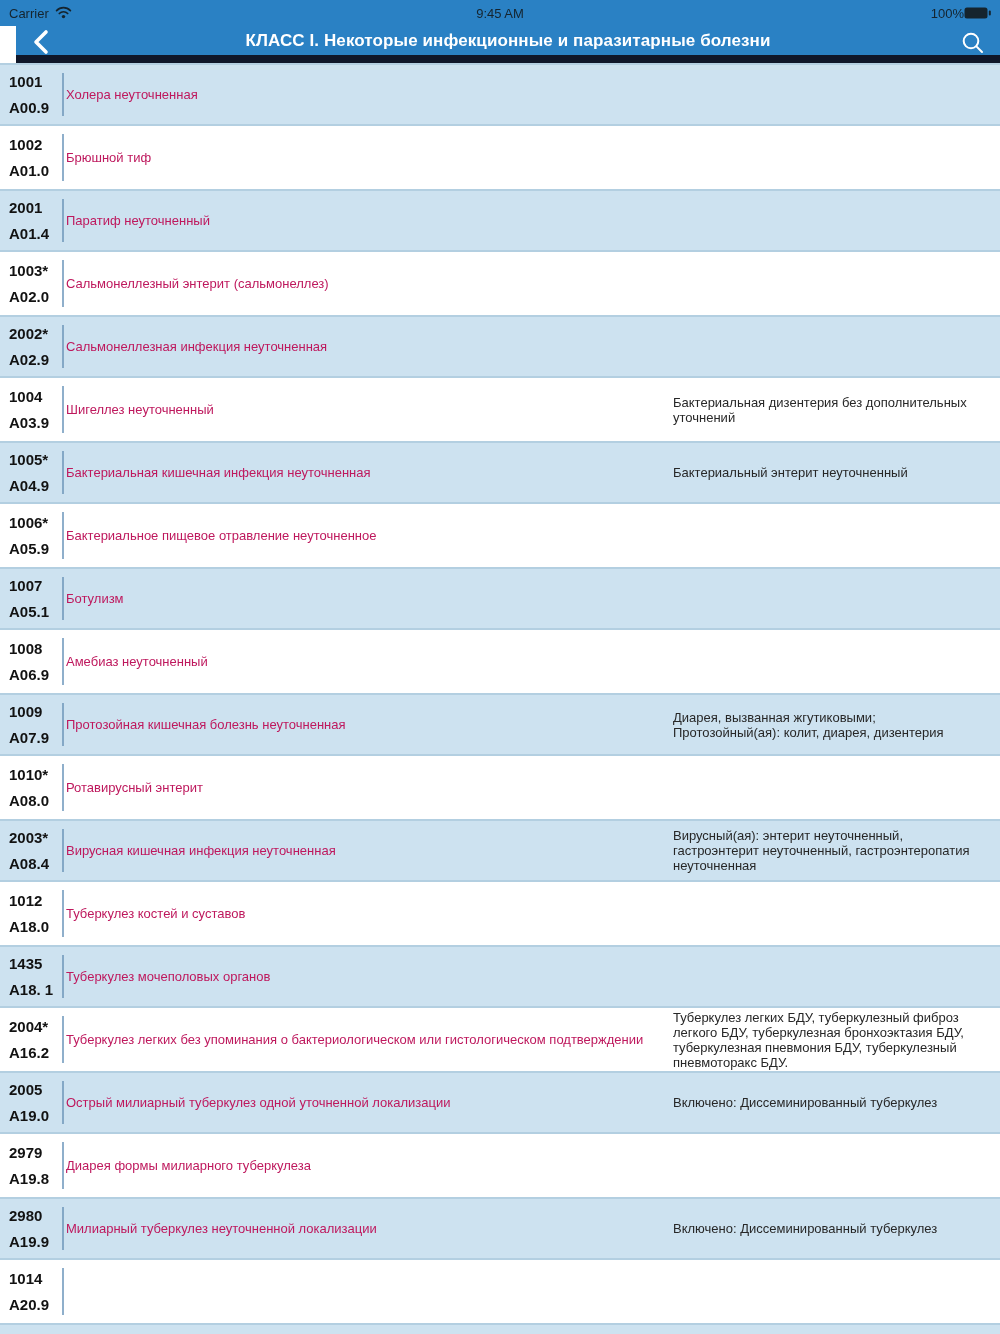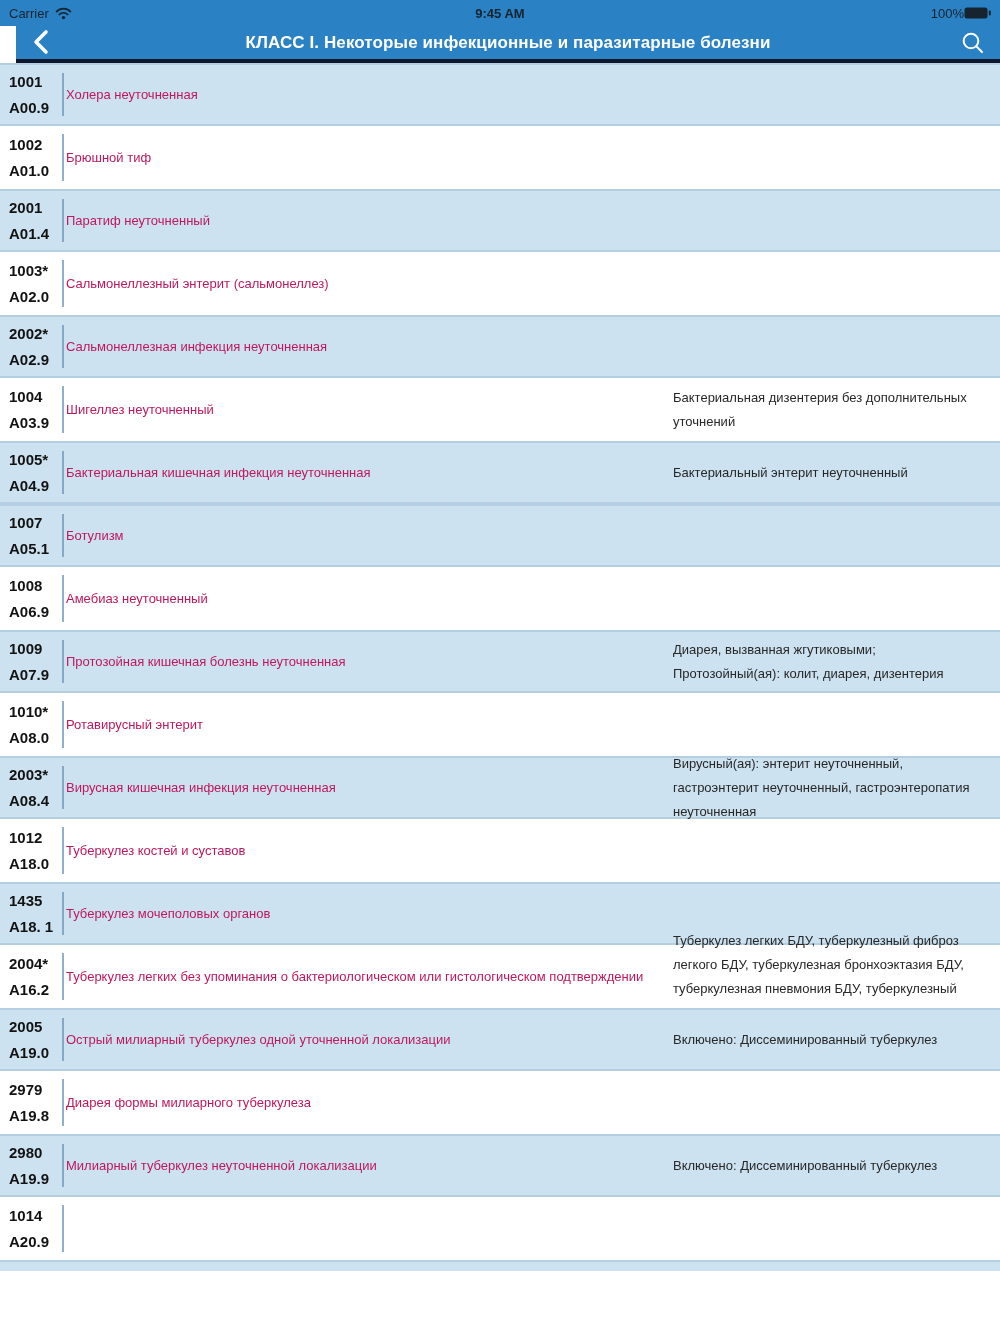--- a/index.html
+++ b/index.html
@@ -10,30 +10,30 @@
     overflow: hidden;
   }
   .screen { width: 1000px; height: 1334px; display: flex; flex-direction: column; background: #fff; }
 
   
   .statusbar {
     height: 26px; background: #2a81c4; color: #15242e;
     display: flex; align-items: center; justify-content: space-between;
     padding: 0 9px; position: relative; font-size: 13px; flex: none;
   }
-  .sb-left { display: flex; align-items: center; gap: 6px; }
-  .sb-time { position: absolute; left: 50%; transform: translateX(-50%); font-weight: 700; }
+  .sb-left { display: flex; align-items: flex-start; gap: 6px; }
+  .sb-time { position: absolute; left: 50%; transform: translateX(-50%); font-weight: 400; }
   .sb-right { display: flex; align-items: center; }
   .sb-icon { display: flex; align-items: center; }
 
   
   .navbar {
     height: 37px; background: #2a81c4; flex: none;
     position: relative; display: flex; align-items: center; justify-content: center;
-    border-bottom: 4px solid #0f172a;
+    border-bottom: 8px solid #0f172a;
     margin-left: 16px;
   }
   .nav-title { color: #ffffff; font-size: 17px; font-weight: 600; letter-spacing: 0.1px; }
   .nav-btn {
     position: absolute; top: 0; height: 35px; background: none; border: none;
     display: flex; align-items: center; justify-content: center; cursor: pointer; padding: 0 6px;
   }
   .nav-btn.back { left: 10px; }
   .nav-btn.search { right: 10px; }
 
@@ -46,21 +46,21 @@
     border-bottom: 2px solid #b3cfe1;
   }
   .codes {
     width: 62px; flex: none; align-self: stretch; padding-left: 9px;
     display: flex; flex-direction: column; justify-content: center; gap: 9px;
   }
   .rid, .icd { font-size: 15px; font-weight: 700; color: #121212; line-height: 1.15; white-space: nowrap; }
   .vline { width: 2px; flex: none; align-self: stretch; margin: 8px 0; background: #8fafcb; }
   .row.blue .vline { background: #84a8c6; }
   .name { flex: 1; padding-left: 2px; padding-right: 10px; font-size: 13px; color: #be185d; line-height: 17px; }
-  .note { width: 327px; flex: none; padding-right: 14px; font-size: 13px; color: #272727; line-height: 24px; }
+  .note { width: 327px; flex: none; padding-right: 14px; font-size: 13px; color: #272727; line-height: 15px; }
   .partial { height: 11px; flex: none; background: #cde2f0; border-top: 2px solid #b3cfe1; }
 </style>
 </head>
 <body>
 
 <div class="screen">
 
   <div class="statusbar">
     <div class="sb-left">
       <span>Carrier</span>
@@ -160,20 +160,29 @@
       </div>
       <div class="row blue">
         <div class="codes">
           <div class="rid">1005*</div>
           <div class="icd">A04.9</div>
         </div>
         <div class="vline"></div>
         <div class="name">Бактериальная кишечная инфекция неуточненная</div>
         <div class="note">Бактериальный энтерит неуточненный</div>
       </div>
+      <div class="row white">
+        <div class="codes">
+          <div class="rid">1006*</div>
+          <div class="icd">A05.9</div>
+        </div>
+        <div class="vline"></div>
+        <div class="name">Бактериальное пищевое отравление неуточненное</div>
+        <div class="note"></div>
+      </div>
       <div class="row blue">
         <div class="codes">
           <div class="rid">1007</div>
           <div class="icd">A05.1</div>
         </div>
         <div class="vline"></div>
         <div class="name">Ботулизм</div>
         <div class="note"></div>
       </div>
       <div class="row white">

